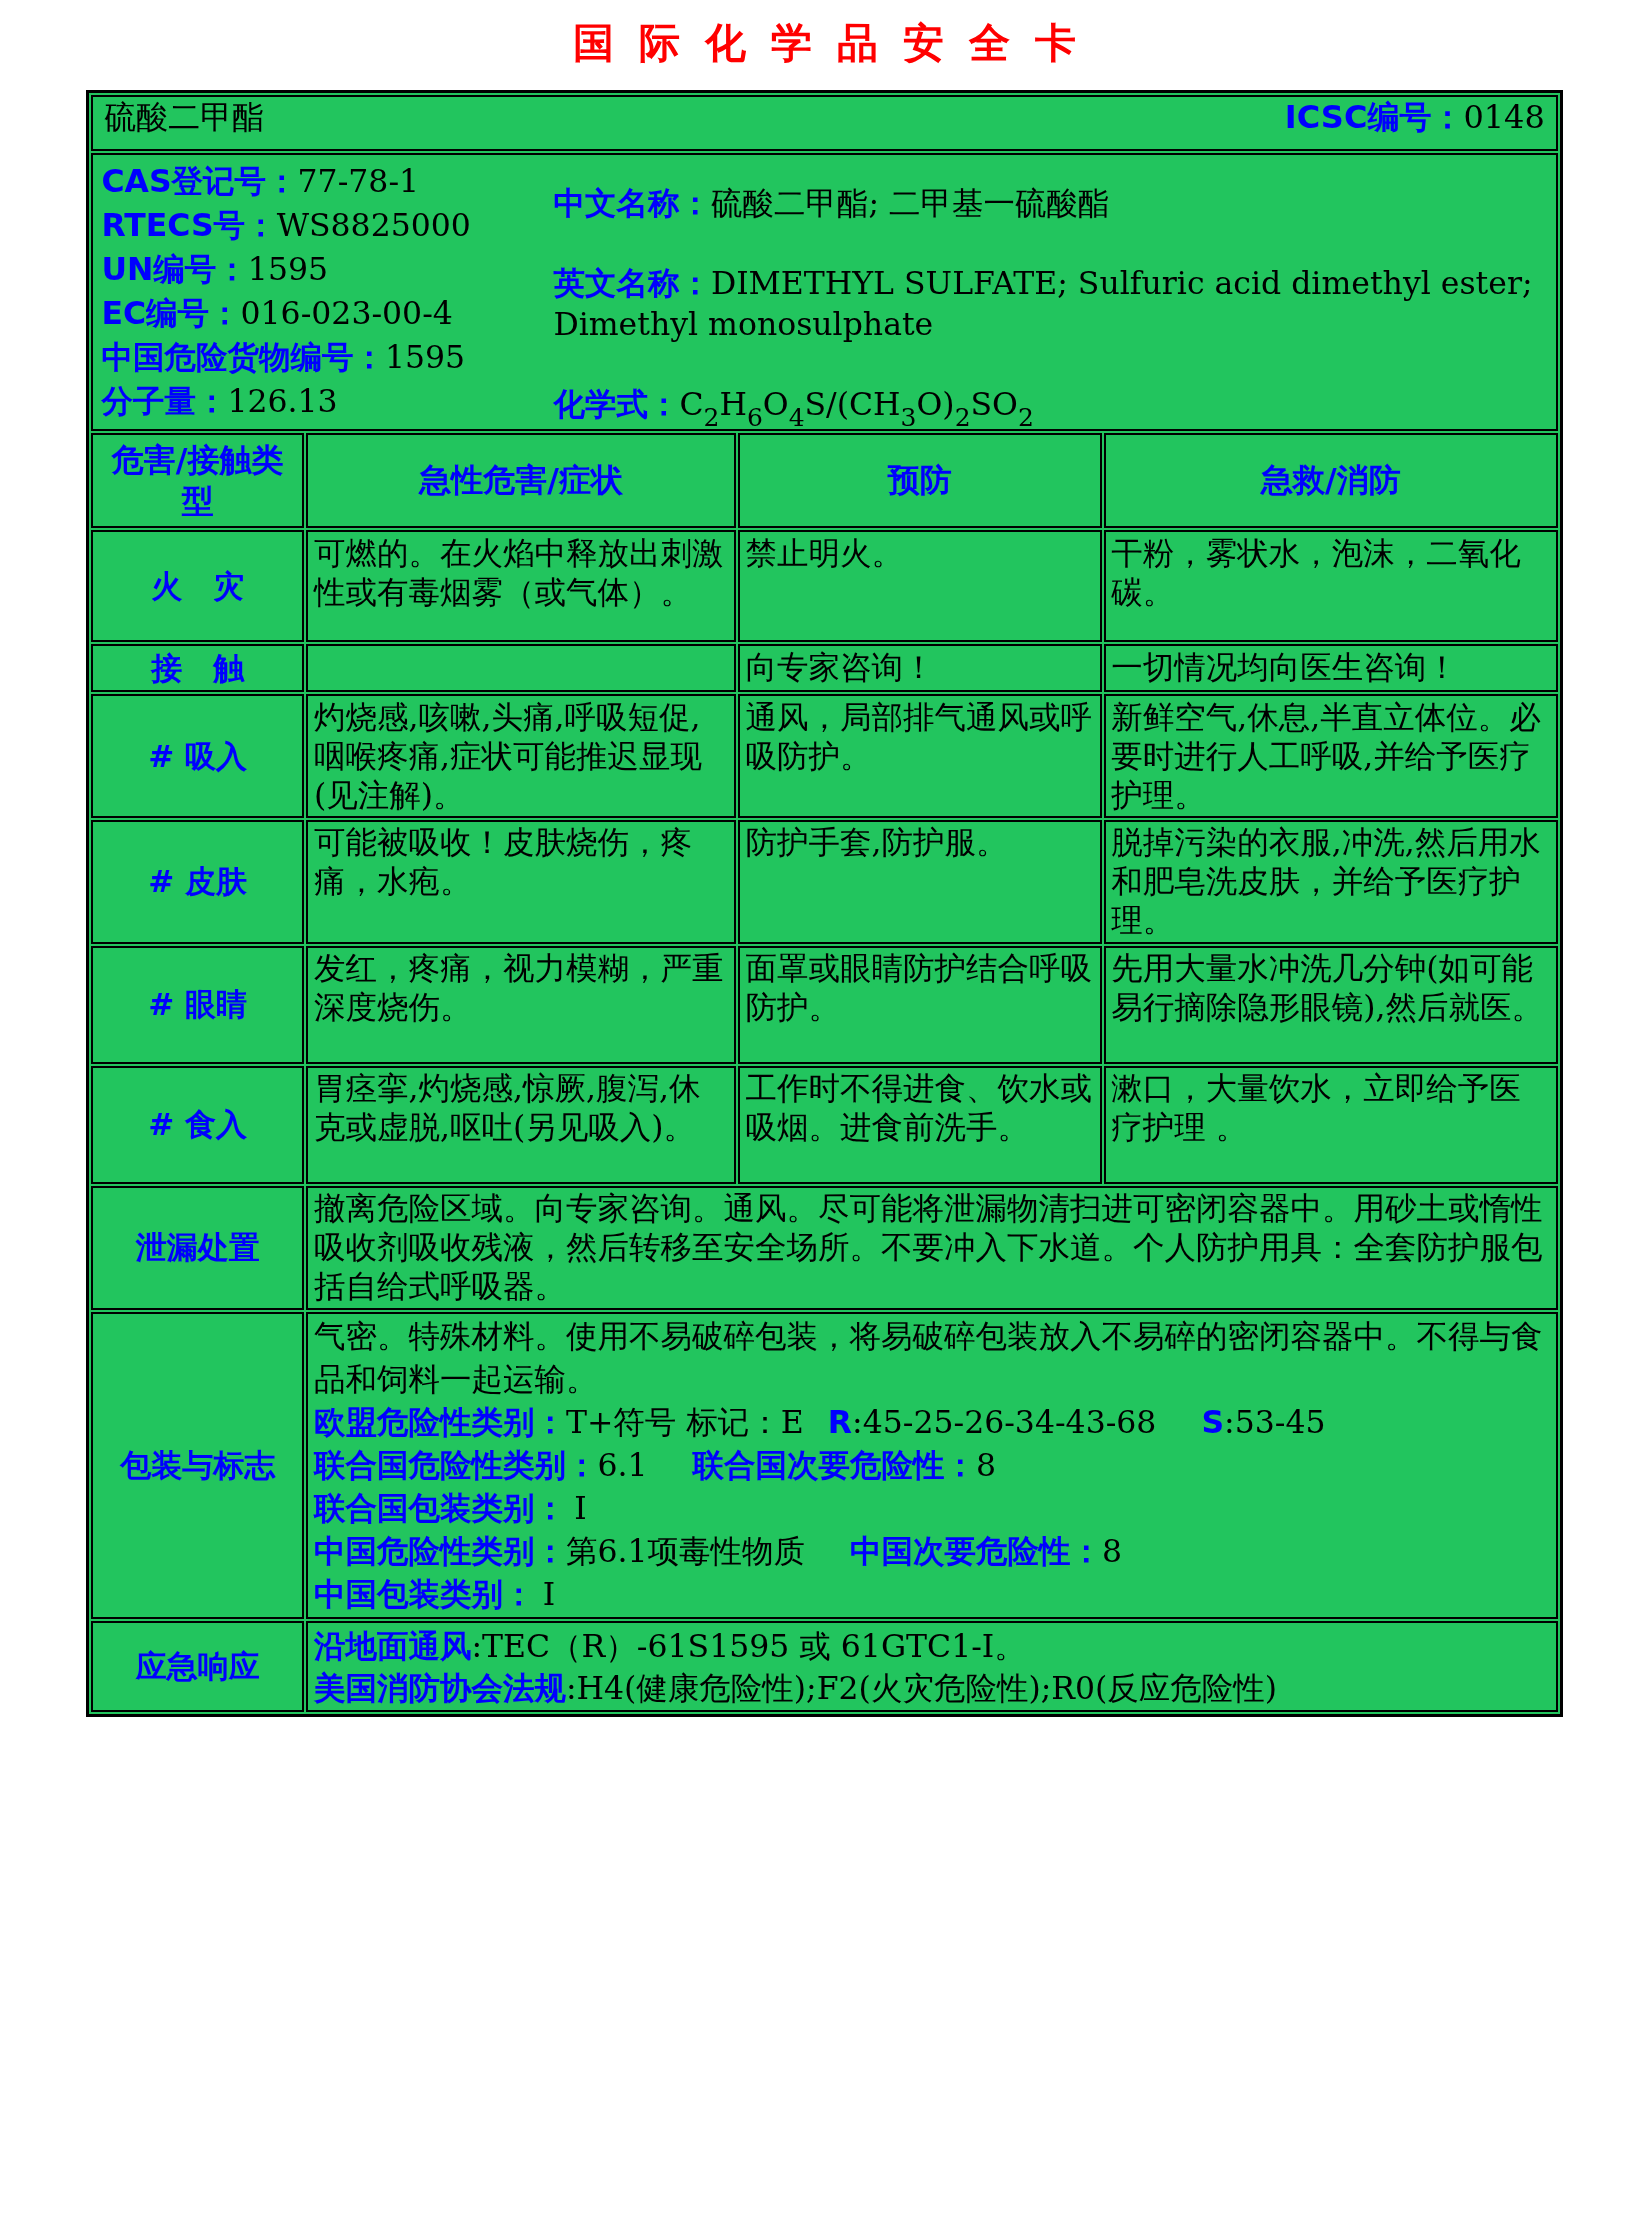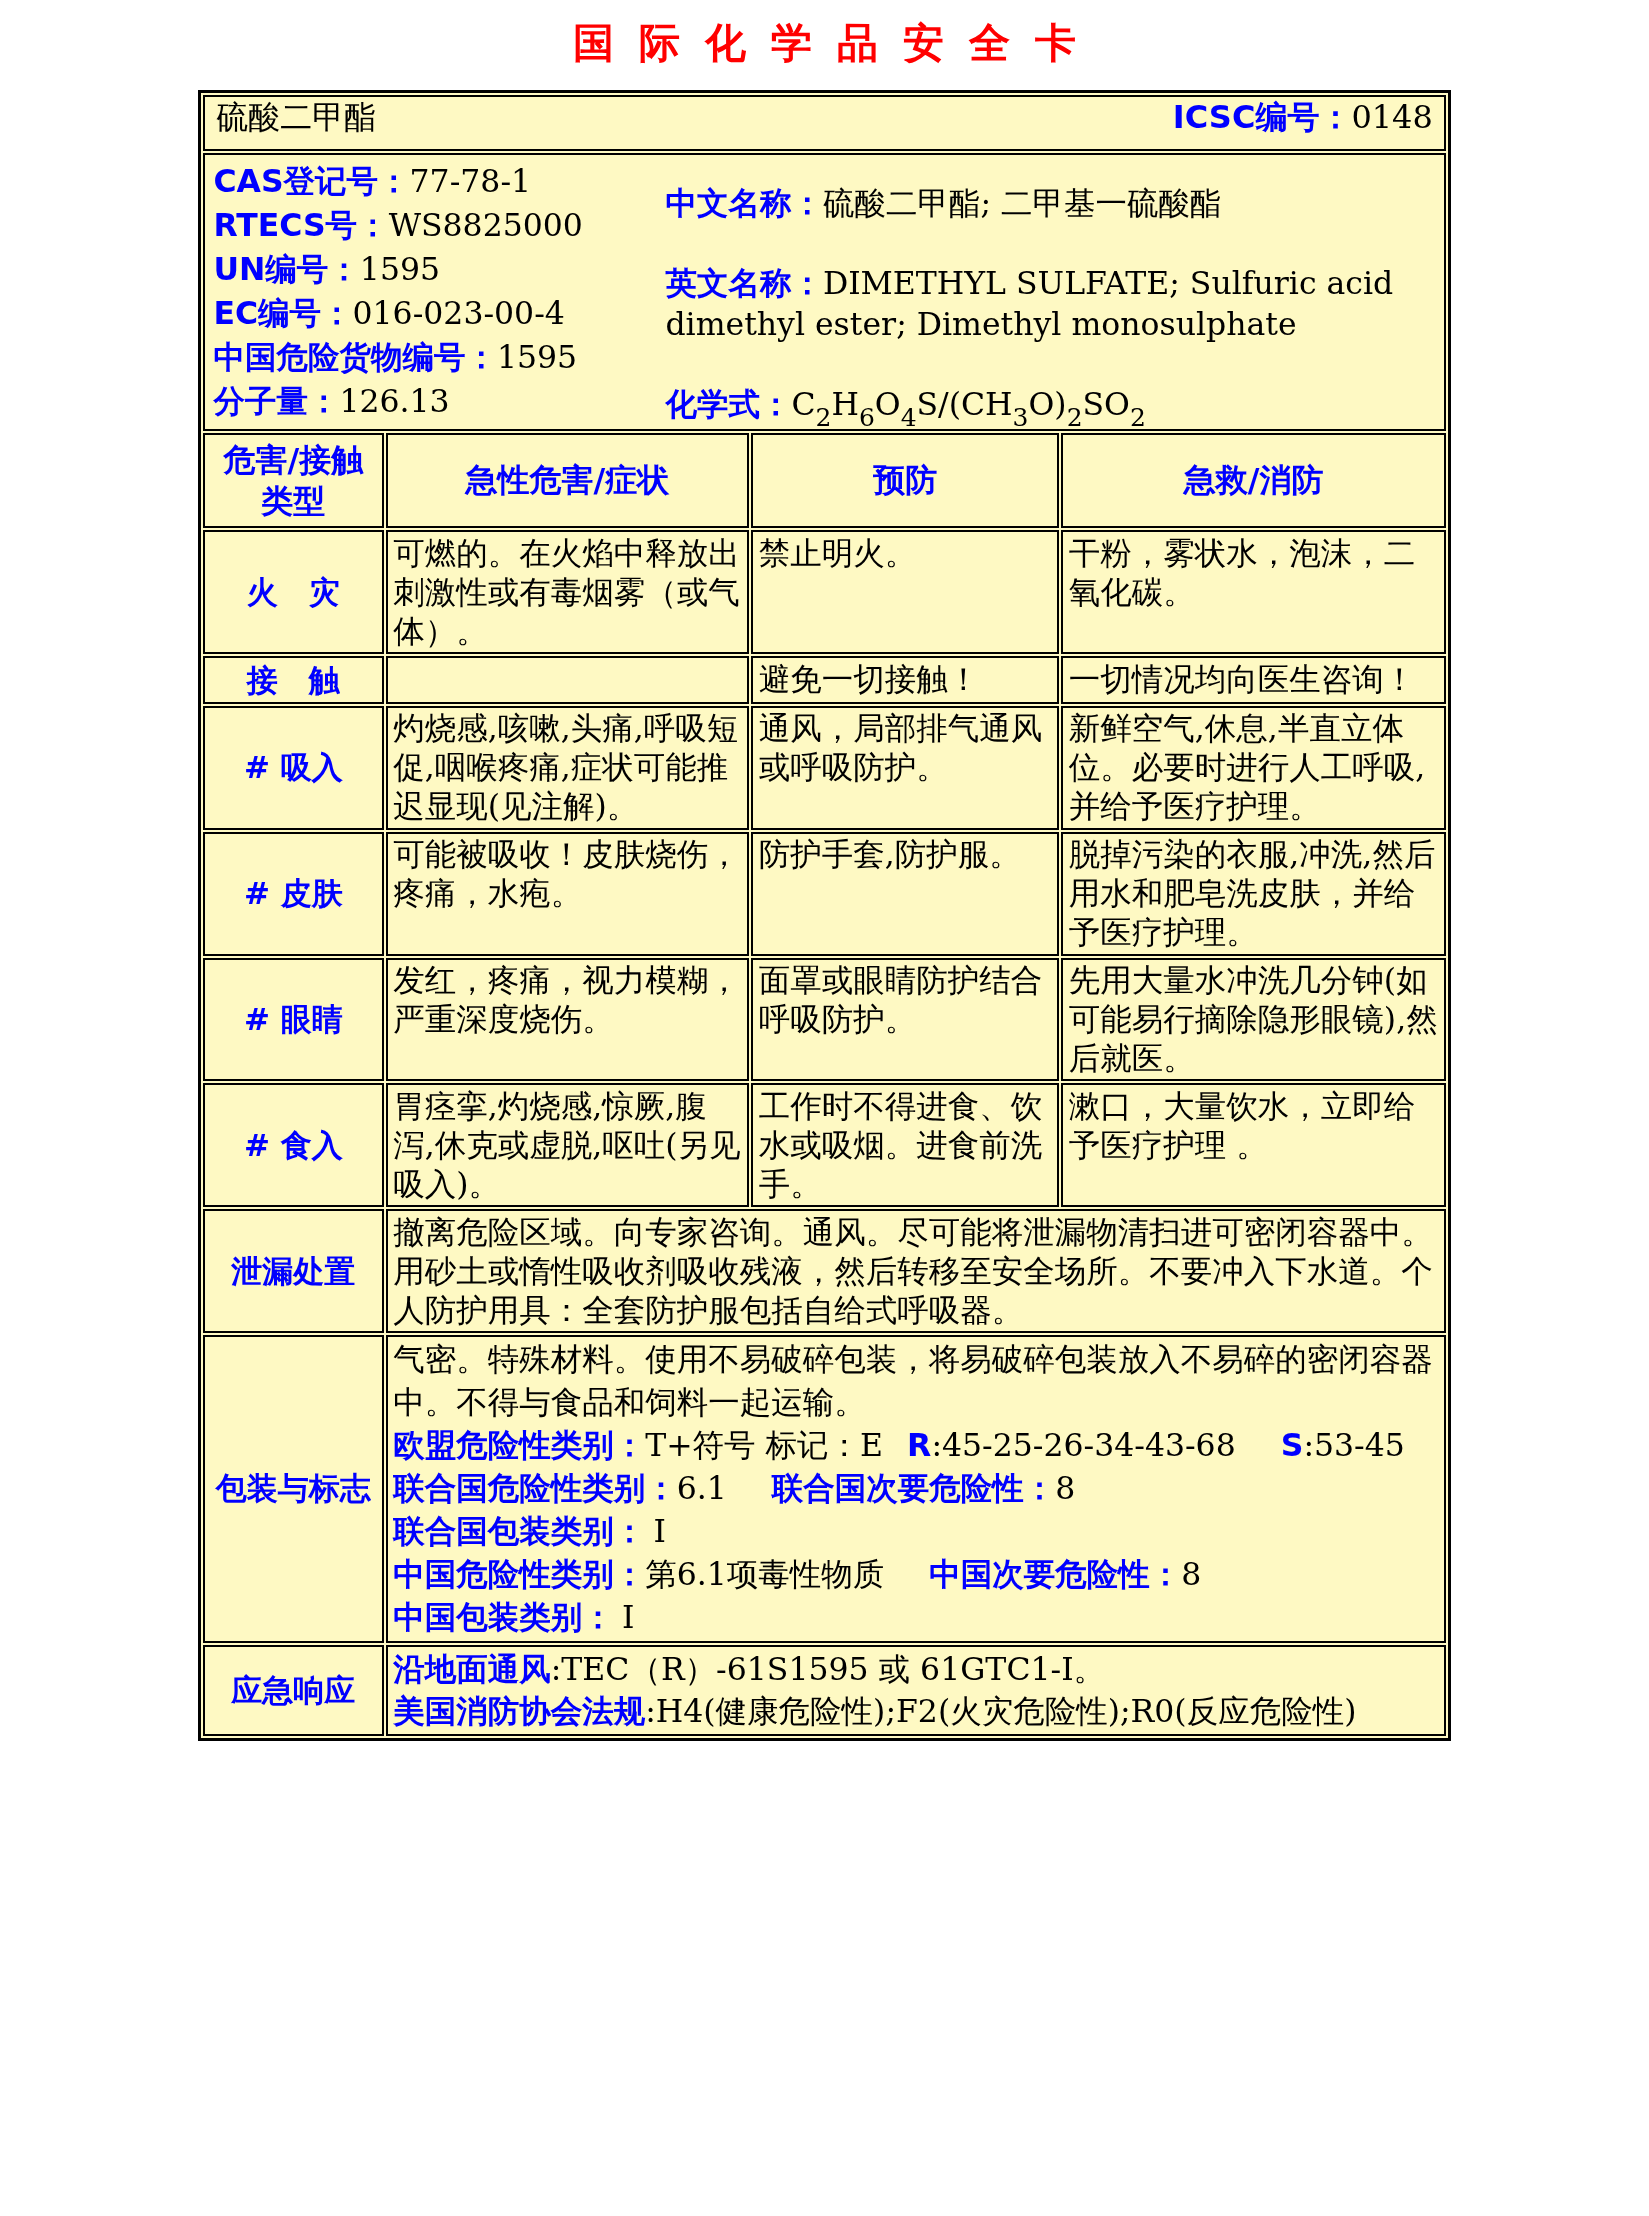--- a/index.html
+++ b/index.html
@@ -3,22 +3,22 @@
 <meta charset="utf-8">
 <style>
   html,body{margin:0;padding:0;background:#ffffff;}
   body{width:1649px;height:2216px;font-family:"DejaVu Serif","Liberation Serif",serif;color:#000;}
   .page-title{
     text-align:center;color:#ff0000;font-family:"DejaVu Sans","Liberation Sans",sans-serif;
     font-weight:bold;font-size:41px;letter-spacing:25px;padding-left:25px;
     margin:21px 0 24px 0;line-height:1.1;
   }
   table.card{
-    width:1253px;margin:0 auto;table-layout:fixed;
-    border-collapse:separate;border-spacing:2.8px;border:3.5px solid #000;background:#fef9c3;
+    width:1477px;margin:0 auto;table-layout:fixed;
+    border-collapse:separate;border-spacing:2.8px;border:3.5px solid #000;background:#22c55e;
   }
   col.c1{width:14.6%;} col.c2{width:29.4%;} col.c3{width:24.9%;} col.c4{width:31.1%;}
   td{border:2.1px solid #000;vertical-align:top;padding:1.4px 5.6px;}
   td.cell{font-size:31.5px;line-height:39px;}
   td.lab{
     color:#0000ff;font-family:"DejaVu Sans","Liberation Sans",sans-serif;font-weight:bold;
     font-size:31px;text-align:center;vertical-align:middle;line-height:41px;padding:1.4px 2.8px;
   }
   td.hcell{
     color:#0000ff;font-family:"DejaVu Sans","Liberation Sans",sans-serif;font-weight:bold;
@@ -98,21 +98,21 @@
       <td class="lab">火　灾</td>
       <td class="cell">可燃的。在火焰中释放出刺激性或有毒烟雾（或气体）。</td>
       <td class="cell">禁止明火。</td>
       <td class="cell">干粉，雾状水，泡沫，二氧化碳。</td>
     </tr>
 
 
     <tr style="height:43px;">
       <td class="lab">接　触</td>
       <td class="cell"></td>
-      <td class="cell">避免一切接触！</td>
+      <td class="cell">向专家咨询！</td>
       <td class="cell">一切情况均向医生咨询！</td>
     </tr>
 
     <tr style="height:112px;">
       <td class="lab"># 吸入</td>
       <td class="cell">灼烧感,咳嗽,头痛,呼吸短促,咽喉疼痛,症状可能推迟显现(见注解)。</td>
       <td class="cell">通风，局部排气通风或呼吸防护。</td>
       <td class="cell">新鲜空气,休息,半直立体位。必要时进行人工呼吸,并给予医疗护理。</td>
     </tr>
 

